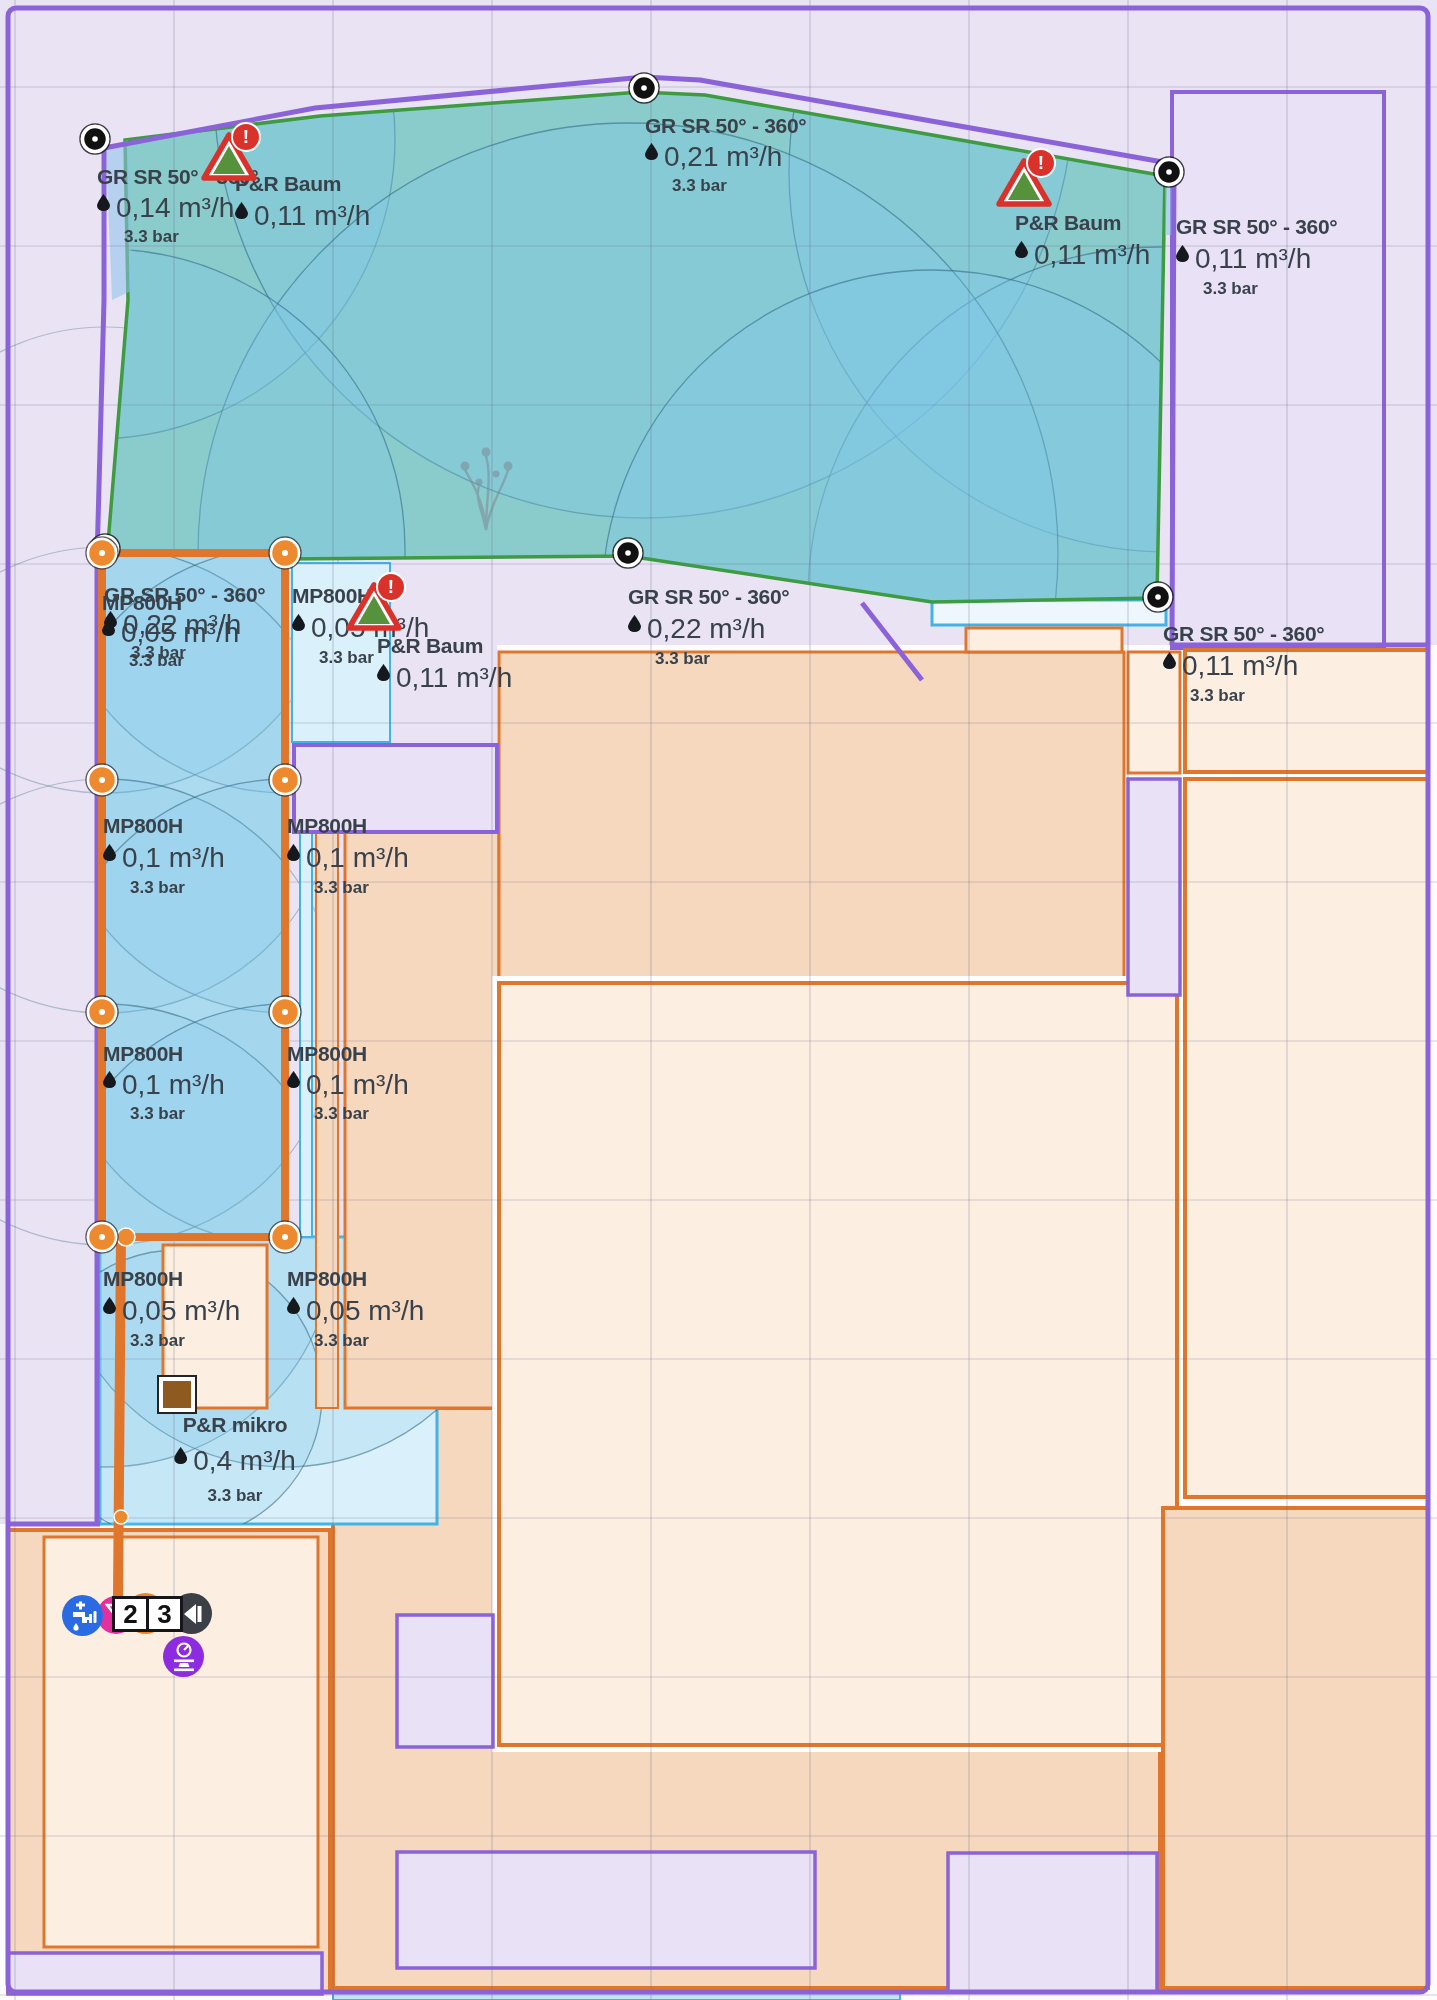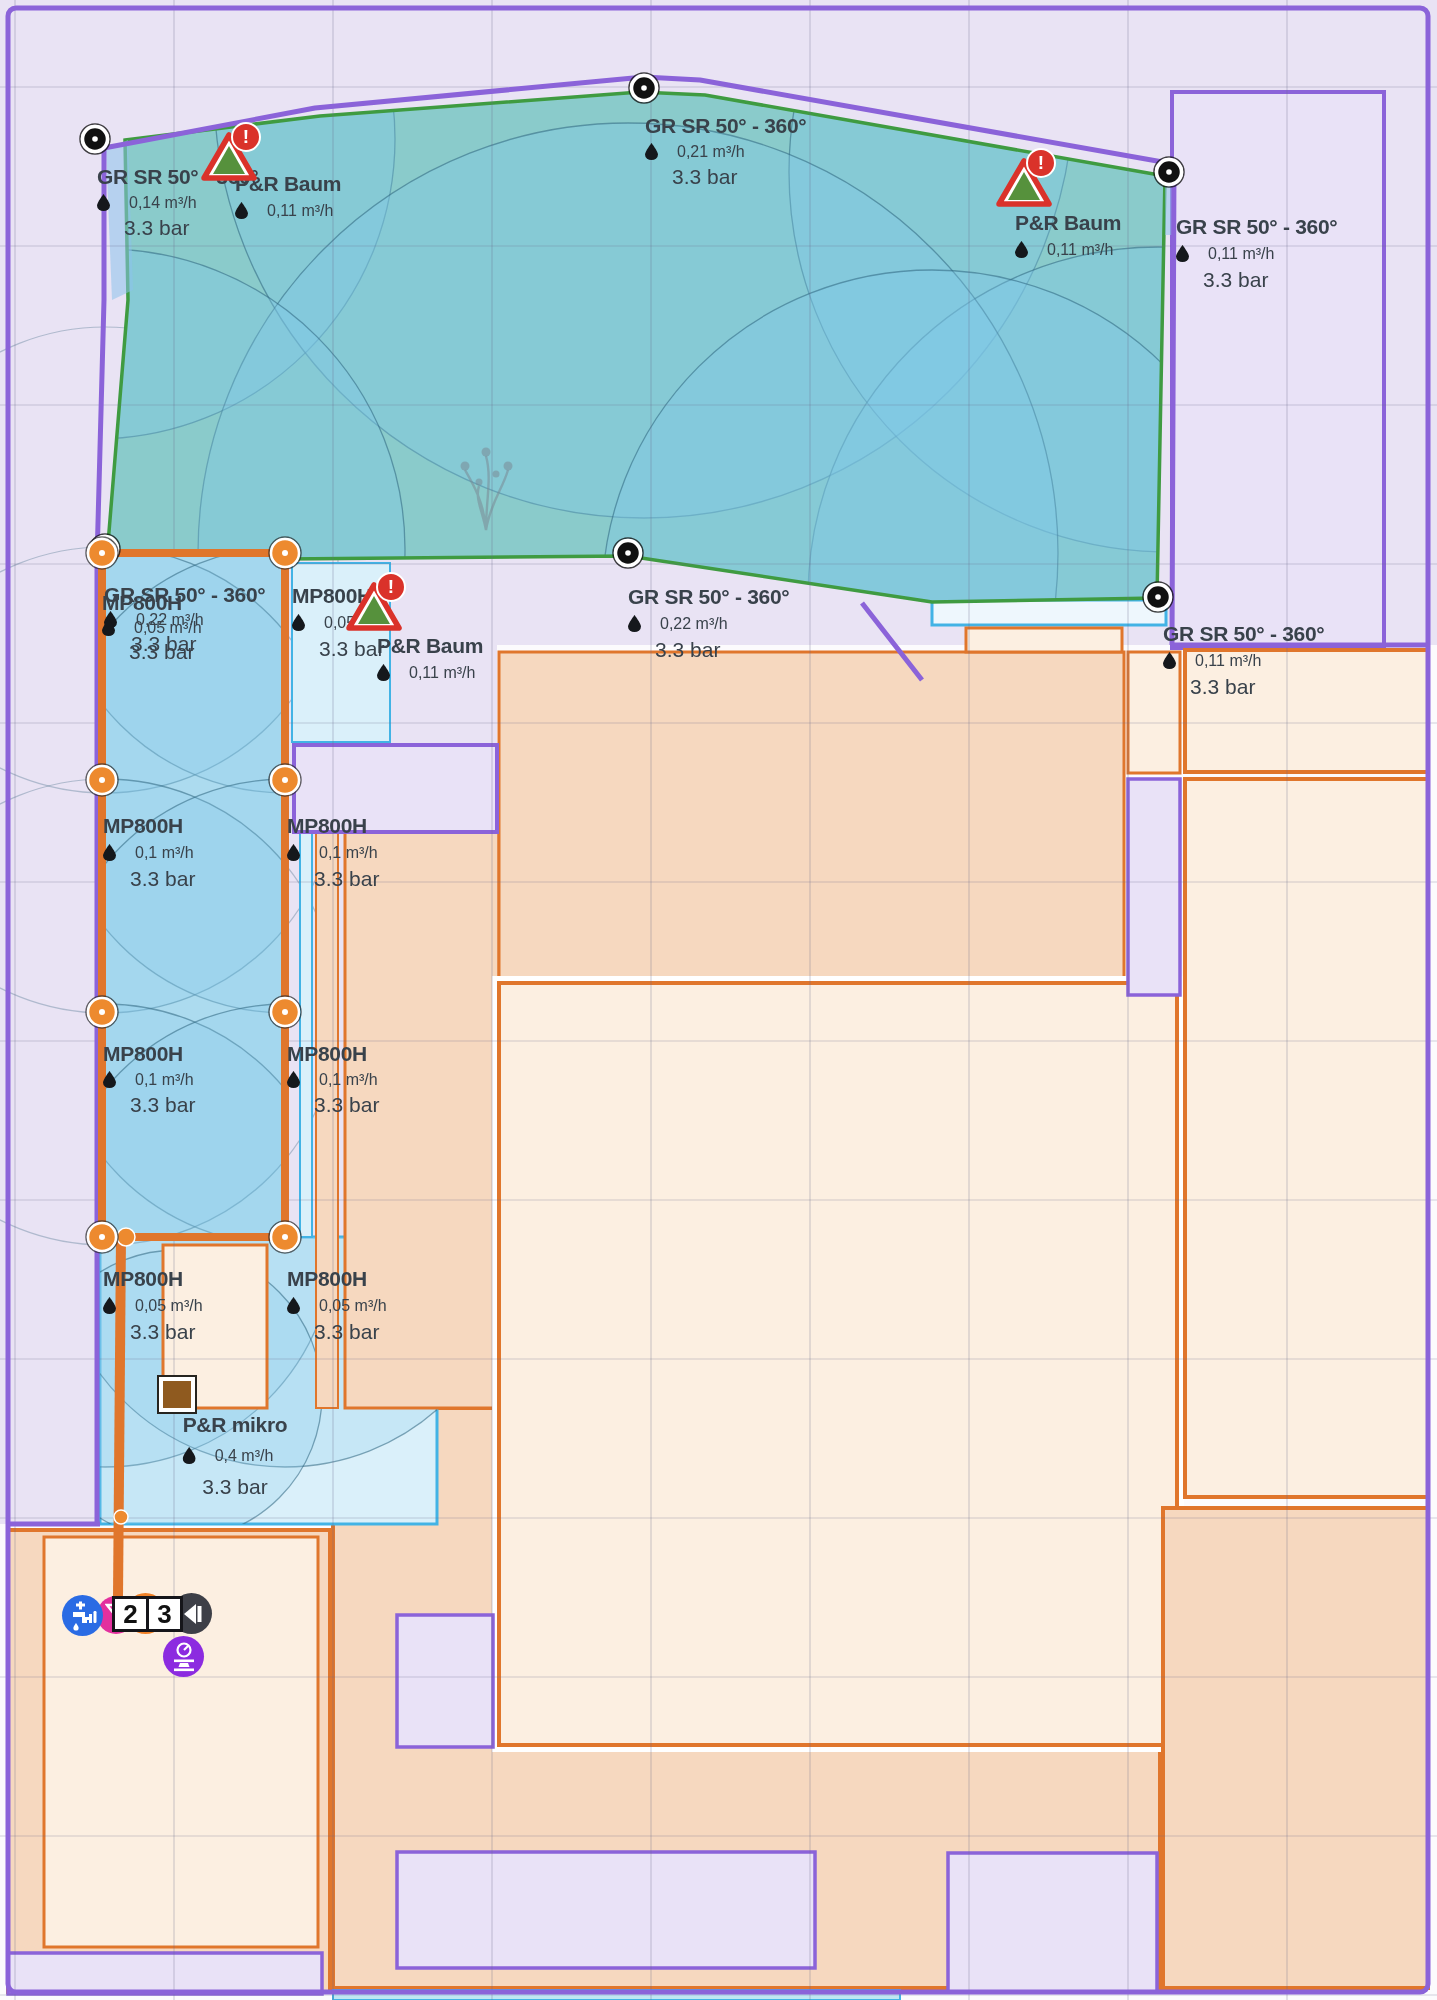--- a/index.html
+++ b/index.html
@@ -3,22 +3,22 @@
 <meta charset="utf-8">
 <style>
   html,body{margin:0;padding:0;background:#e9e3f4;}
   .stage{position:relative;width:1437px;height:2000px;overflow:hidden;
          font-family:"Liberation Sans",sans-serif;background:#e9e3f4;}
   .stage svg.map{position:absolute;left:0;top:0;}
   
   #labels{position:absolute;left:0;top:0;width:100%;height:100%;pointer-events:none;}
   .lbl{position:absolute;color:#39424b;white-space:nowrap;line-height:1;}
   .lbl .nm{font-weight:bold;font-size:21px;letter-spacing:-0.3px;}
-  .lbl .fl{font-size:16px;display:flex;align-items:center;gap:19px;}
-  .lbl .br{font-size:21px;padding-left:27px;}
+  .lbl .fl{font-size:28px;display:flex;gap:6px;}
+  .lbl .br{font-size:17px;padding-left:27px;font-weight:bold;}
   .lbl.center{transform:translateX(-50%);text-align:center;}
   .lbl.center .br{padding-left:0;}
   .drop{display:inline-block;}
   
   .warn{position:absolute;width:62px;height:64px;}
   .warn .tri{position:absolute;left:0;top:10px;}
   .warn .badge{position:absolute;left:30px;top:0;width:30px;height:30px;border-radius:50%;
       background:#da322a;border:2px solid #fff;color:#fff;font-weight:bold;font-size:19px;
       display:flex;align-items:center;justify-content:center;box-sizing:border-box;}
   

